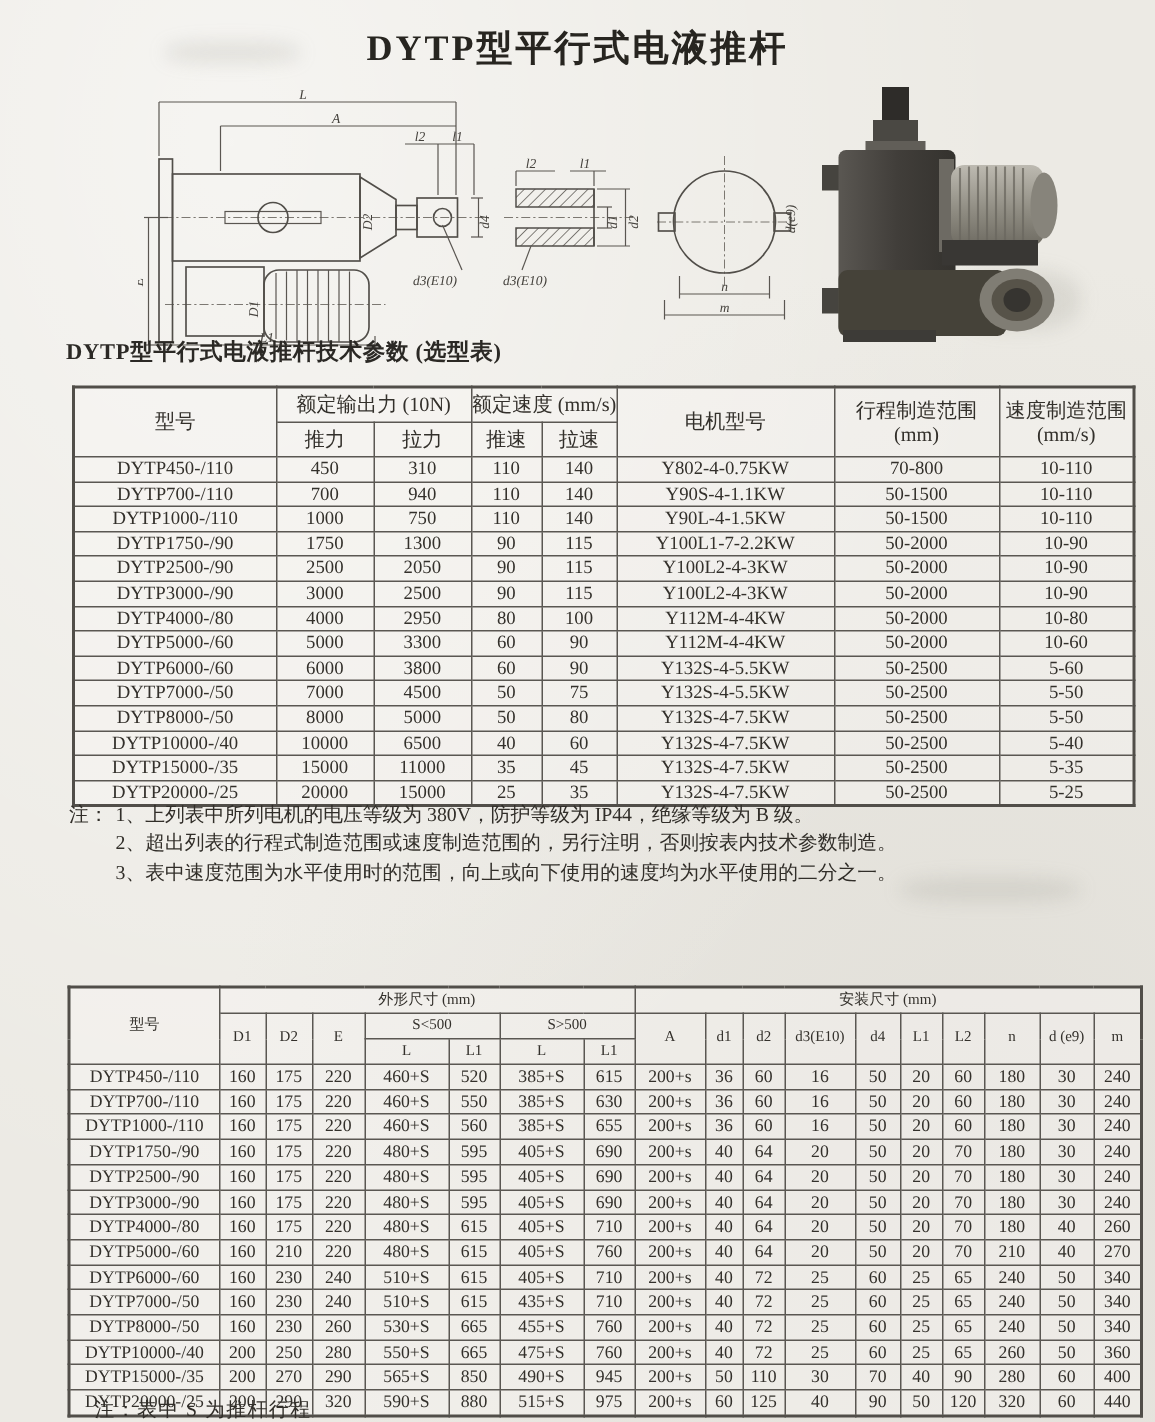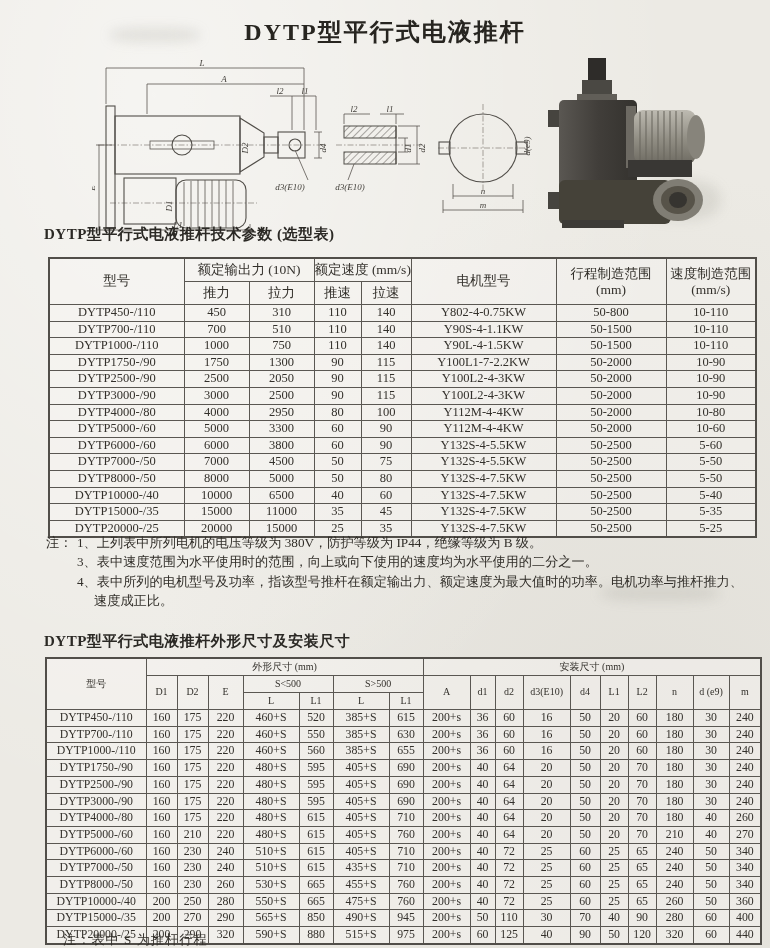--- a/index.html
+++ b/index.html
@@ -238,27 +238,27 @@
         </tr>
       </thead>
       <tbody>
           <tr>
             <td>DYTP450-/110</td>
             <td>450</td>
             <td>310</td>
             <td>110</td>
             <td>140</td>
             <td>Y802-4-0.75KW</td>
-            <td>50-800</td>
+            <td>70-800</td>
             <td>10-110</td>
           </tr>
           <tr>
             <td>DYTP700-/110</td>
             <td>700</td>
-            <td>510</td>
+            <td>940</td>
             <td>110</td>
             <td>140</td>
             <td>Y90S-4-1.1KW</td>
             <td>50-1500</td>
             <td>10-110</td>
           </tr>
           <tr>
             <td>DYTP1000-/110</td>
             <td>1000</td>
             <td>750</td>
@@ -378,25 +378,24 @@
             <td>50-2500</td>
             <td>5-25</td>
           </tr>
         </tbody>
     </table>
   </div>
 
   <div class="notes">
     <span class="prefix">注：</span>
     <div class="note-item">1、上列表中所列电机的电压等级为 380V，防护等级为 IP44，绝缘等级为 B 级。</div>
+    <div class="note-item">2、超出列表的行程式制造范围或速度制造范围的，另行注明，否则按表内技术参数制造。</div>
     <div class="note-item">3、表中速度范围为水平使用时的范围，向上或向下使用的速度均为水平使用的二分之一。</div>
-    <div class="note-item">4、表中所列的电机型号及功率，指该型号推杆在额定输出力、额定速度为最大值时的功率。电机功率与推杆推力、速度成正比。</div>
   </div>
 
-  <div class="section-title sec2">DYTP型平行式电液推杆外形尺寸及安装尺寸</div>
 
   <div class="tbl-wrap2">
     <table class="doc-table t2">
       <colgroup>
         <col style="width:100px">
           <col style="width:31px">
           <col style="width:31px">
           <col style="width:35px">
         <col style="width:56px">
           <col style="width:34px">

